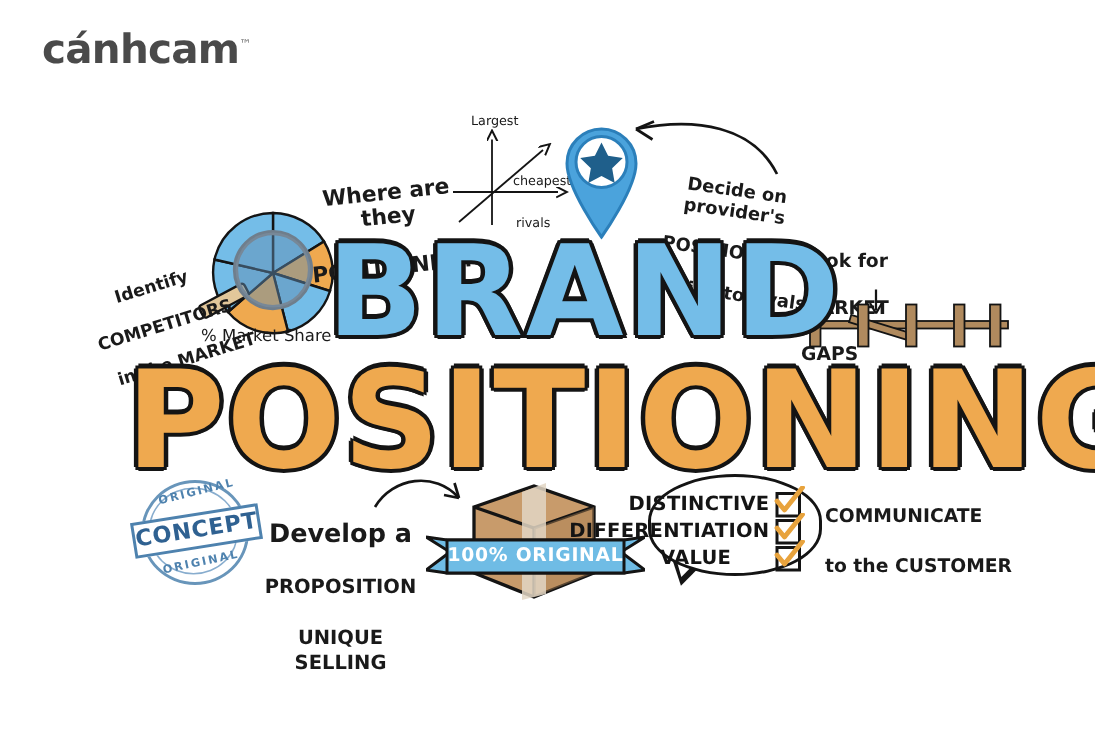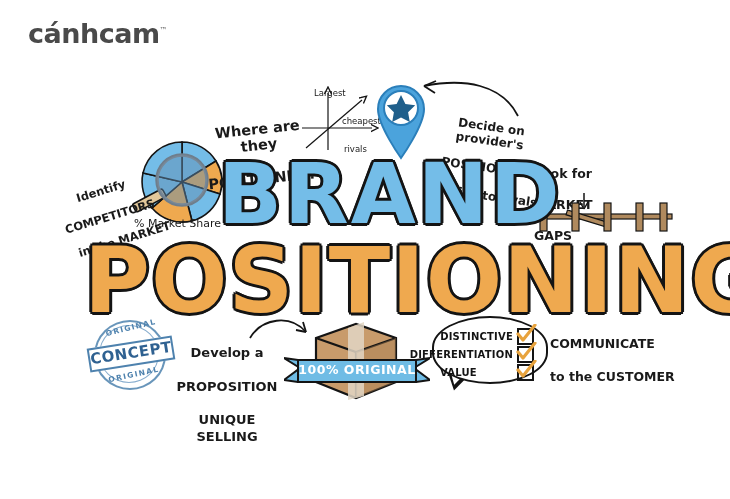--- a/index.html
+++ b/index.html
@@ -90,21 +90,21 @@
   }
 
   #cap-usp {
     left: 168px; top: 328px;
     font-size: 13px;
     font-weight: 600;
     text-align: center;
     width: 118px;
     line-height: 1.3;
   }
-  #cap-usp .l1 { font-size: 13px; }
+  #cap-usp .l1 { font-size: 17px; }
 
   #cap-communicate {
     left: 550px; top: 320px;
     font-size: 12.5px;
     font-weight: 600;
     line-height: 1.3;
   }
 
   
   .axis-label {
@@ -224,21 +224,21 @@
   .check-row {
     position: absolute;
     display: flex;
     align-items: center;
     justify-content: flex-end;
     width: 94px;
     left: 8px;
   }
   .check-row .txt {
     font-family: "DejaVu Sans", sans-serif;
-    font-size: 10px;
+    font-size: 13px;
     font-weight: 700;
     color: #141414;
     letter-spacing: 0.2px;
     margin-right: 4px;
   }
   .cbox {
     position: relative;
     width: 13px; height: 13px;
     border: 2px solid #141414;
     flex: 0 0 auto;
@@ -302,21 +302,21 @@
         <path d="M0,0 L6,3 L0,6" fill="none" stroke="#141414" stroke-width="1.1"></path>
       </marker>
     </defs>
 
     <line x1="30" y1="70" x2="30" y2="13" stroke="#141414" stroke-width="1.2" marker-end="url(#ah)"></line>
 
     <line x1="4" y1="48" x2="74" y2="48" stroke="#141414" stroke-width="1.2" marker-end="url(#ah)"></line>
 
     <line x1="8" y1="68" x2="64" y2="20" stroke="#141414" stroke-width="1.2" marker-end="url(#ah)"></line>
   </svg>
-  <div class="abs axis-label" style="left:314px; top:88px;">Largest</div>
+  <div class="abs axis-label" style="left:314px; top:76px;">Largest</div>
   <div class="abs axis-label" style="left:342px; top:116px;">cheapest</div>
   <div class="abs axis-label" style="left:344px; top:144px;">rivals</div>
 
   <svg class="abs" style="left:370px; top:78px;" width="62" height="84" viewBox="0 0 62 84">
     <path d="M31,80 C31,80 8,48 8,31 A23,23 0 1,1 54,31 C54,48 31,80 31,80 Z" fill="#4BA3DC" stroke="#2B7FBA" stroke-width="2"></path>
     <circle cx="31" cy="30" r="17" fill="#ffffff" stroke="#2B7FBA" stroke-width="2"></circle>
     <path d="M31,17 L35.4,25.9 L45.2,27.3 L38.1,34.2 L39.8,44 L31,39.4 L22.2,44 L23.9,34.2 L16.8,27.3 L26.6,25.9 Z" fill="#1F5F8B"></path>
   </svg>
 
   <svg class="abs" style="left:414px; top:78px;" width="110" height="42" viewBox="0 0 110 42">

